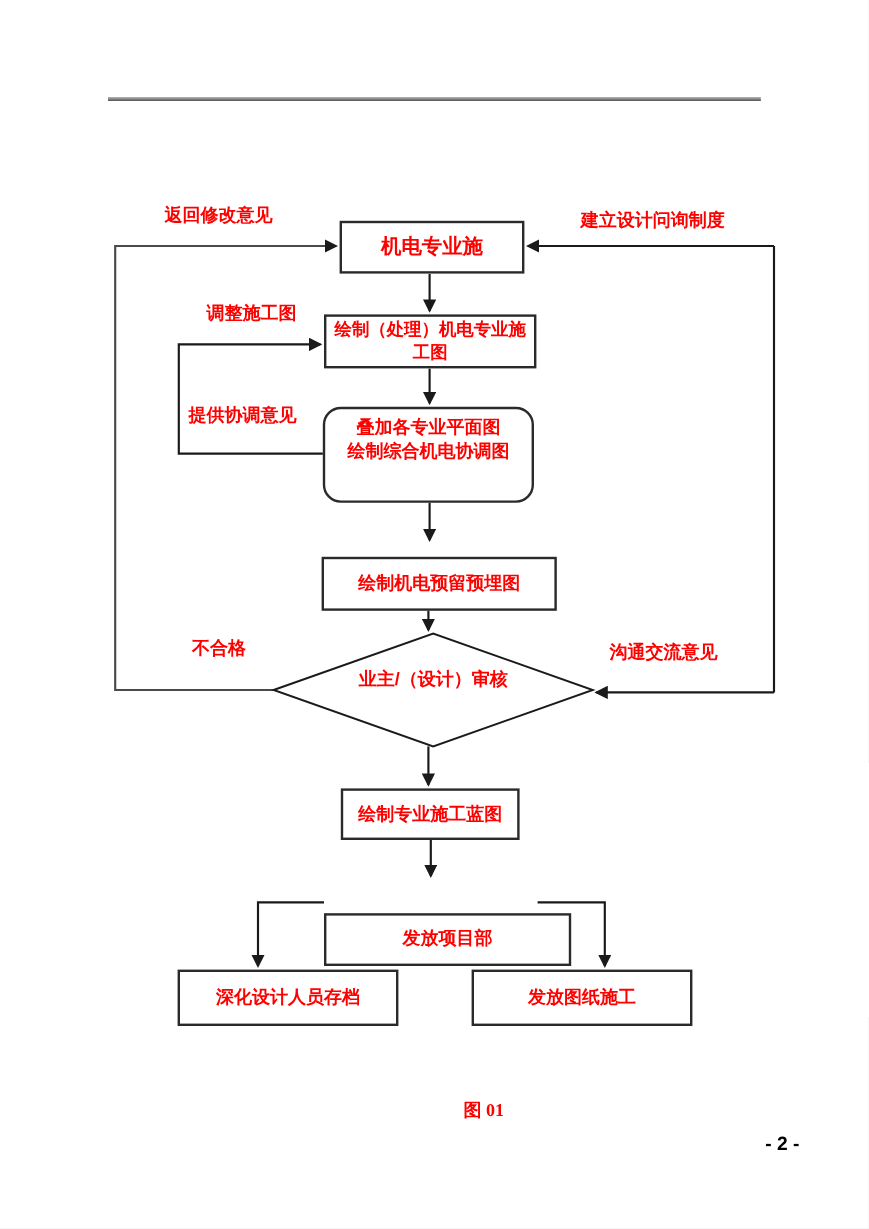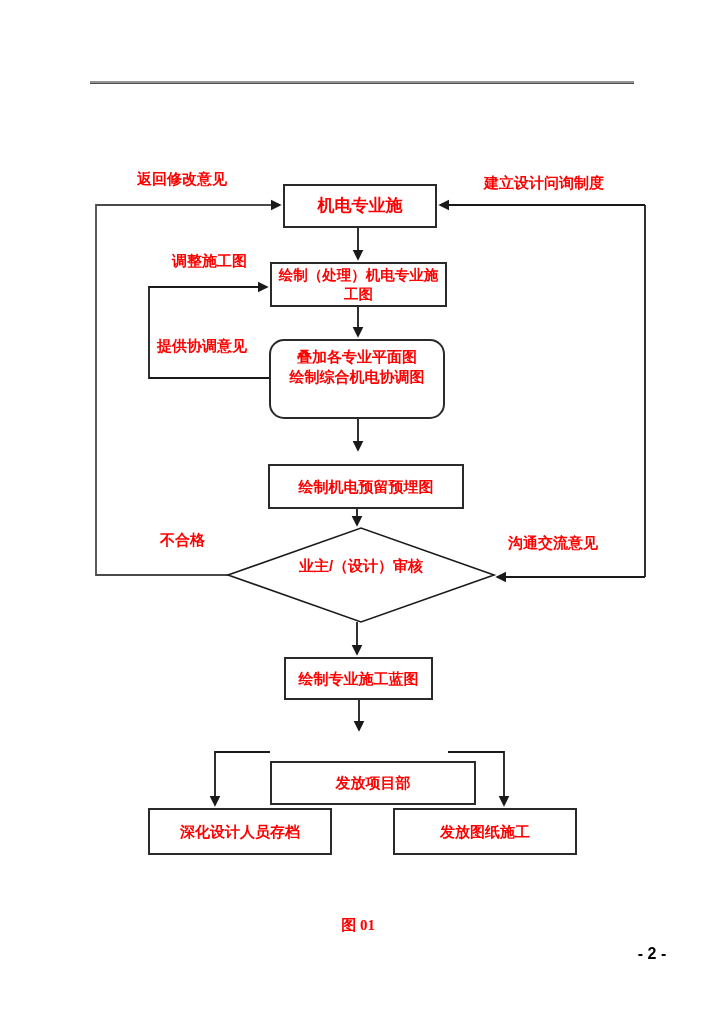--- a/index.html
+++ b/index.html
@@ -52,22 +52,22 @@
     position:absolute;color:var(--text-accent,#ff0000);
     font-weight:bold;font-size:15px;white-space:nowrap;
   }
   .l-return   {left:137px;top:170px;}
   .l-inquiry  {left:484px;top:174px;}
   .l-adjust   {left:172px;top:252px;}
   .l-provide  {left:157px;top:337px;}
   .l-unqual   {left:160px;top:531px;}
   .l-comm     {left:508px;top:534px;}
   .fig-caption{
-    position:absolute;left:308px;top:916px;width:100px;
-    text-align:center;color:var(--text-accent,#ff0000);
+    position:absolute;left:320px;top:916px;width:100px;
+    text-align:right;color:var(--text-accent,#ff0000);
     font-weight:bold;font-size:15px;
     font-family:"Liberation Serif","DejaVu Serif",serif;
   }
   .page-number{
     position:absolute;left:622px;top:945px;width:60px;
     text-align:center;color:#000000;font-weight:bold;font-size:16px;
   }
 </style>
 </head>
 <body>

